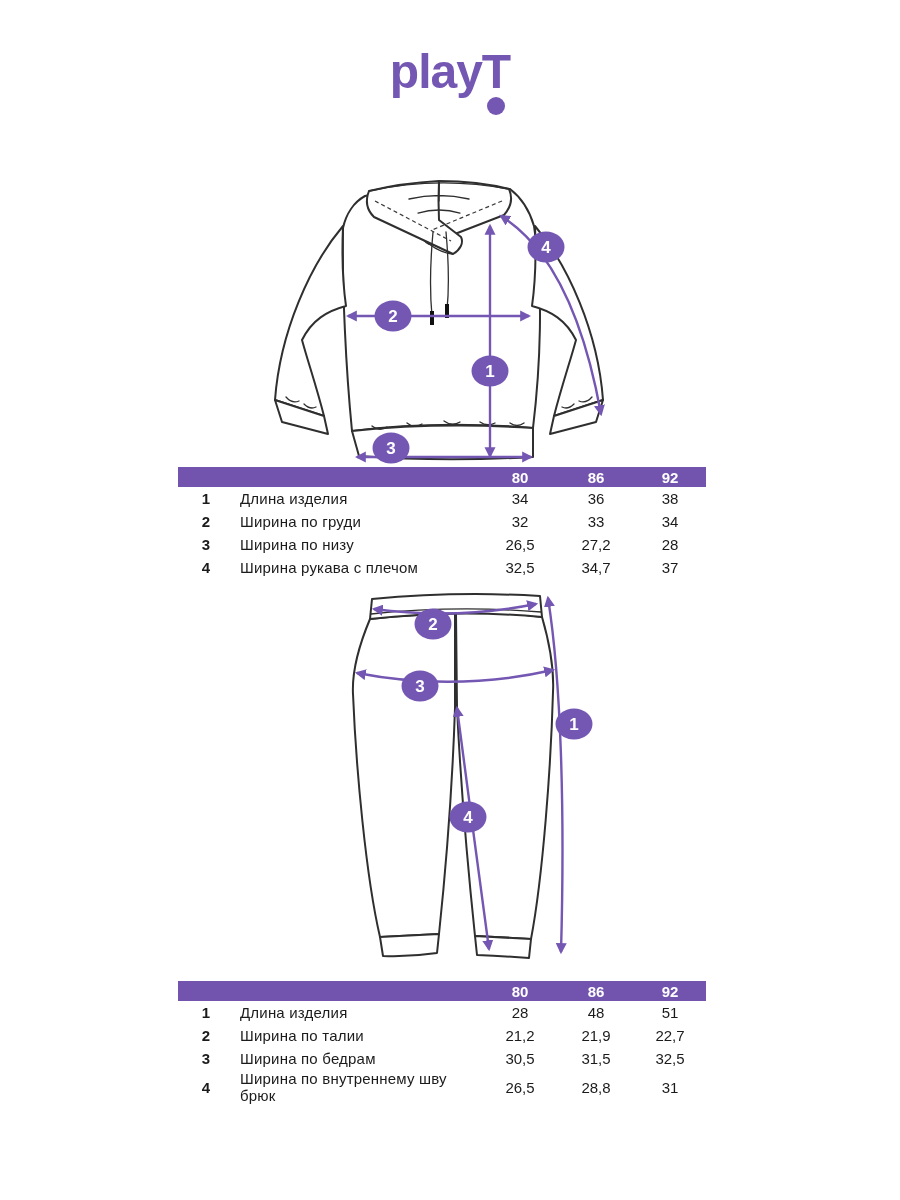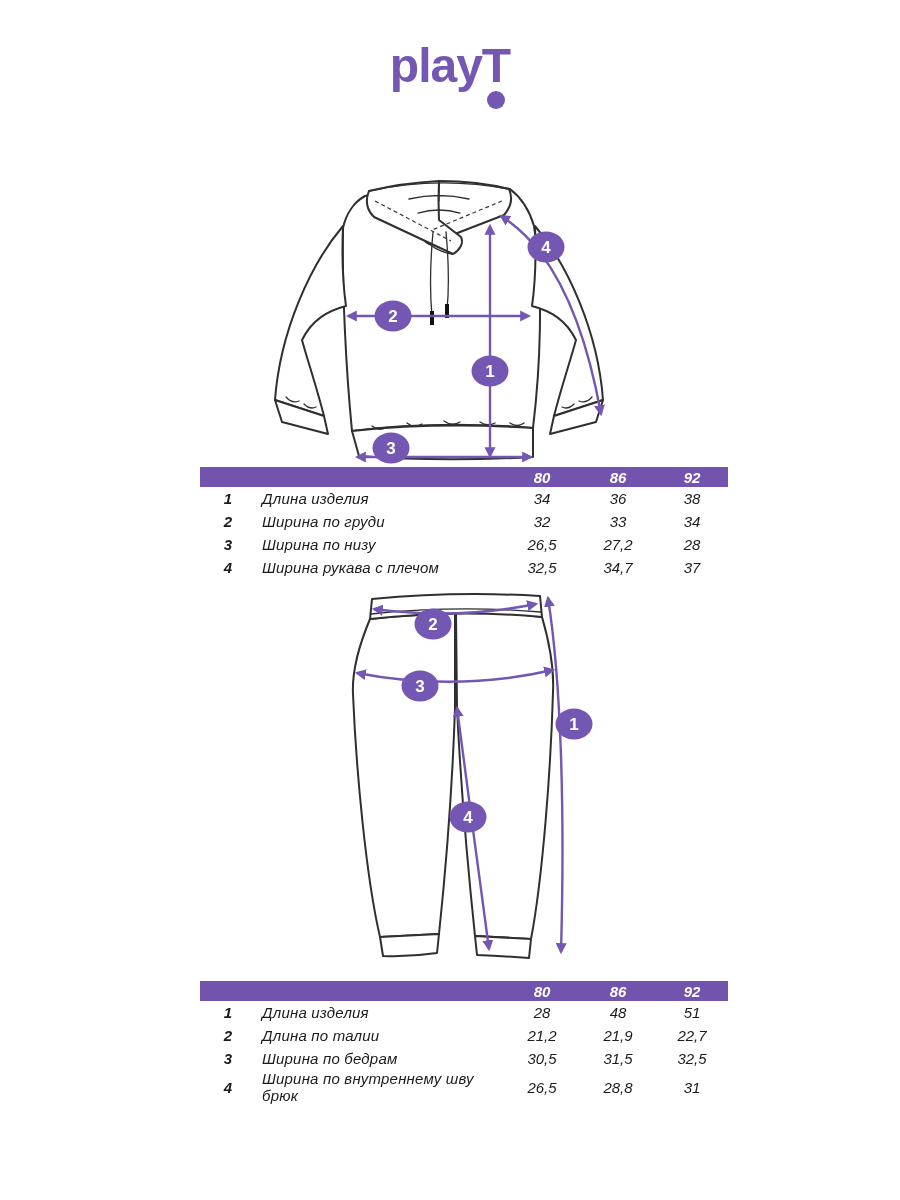--- a/index.html
+++ b/index.html
@@ -1,41 +1,41 @@
 <!DOCTYPE html>
 <html><head>
 <meta charset="utf-8">
 <style>
   html,body{margin:0;padding:0;background:#fff;}
   .page{position:relative;width:900px;height:1200px;background:#ffffff;overflow:hidden;
         font-family:"Liberation Sans",sans-serif;}
 
   
-  .logo-row{position:absolute;left:0;right:0;top:40px;height:84px;
+  .logo-row{position:absolute;left:0;right:0;top:46px;height:84px;
             display:flex;justify-content:center;align-items:flex-start;}
   .logo-text{font-family:"Liberation Sans",sans-serif;font-weight:bold;font-size:48px;
              color:#7456b3;letter-spacing:-1px;line-height:1.1;white-space:pre;}
   .logo-t-wrap{position:relative;display:inline-block;}
   .logo-dot{position:absolute;left:50%;transform:translateX(-50%);top:51px;
             width:18px;height:18px;border-radius:50%;background:#7456b3;}
 
   
   .figure{position:absolute;}
   .fig-hoodie{left:262px;top:170px;width:380px;height:300px;}
   .fig-pants{left:300px;top:590px;width:332px;height:390px;}
   .line-art{stroke:#2f2f2f;stroke-width:2;fill:#ffffff;stroke-linejoin:round;stroke-linecap:round;}
   .line-thin{stroke:#2f2f2f;stroke-width:1.3;fill:none;stroke-linecap:round;}
   .stitch{stroke:#3a3a3a;stroke-width:1.2;fill:none;stroke-dasharray:4 3;}
   .arrow{stroke:#7456b3;stroke-width:2.4;fill:none;}
   .dim-circle{fill:#7456b3;}
   .marker-label{font-family:"Liberation Sans",sans-serif;font-weight:bold;font-size:17px;fill:#ffffff;}
   .aglet{stroke:#111;stroke-width:4;stroke-linecap:butt;}
 
   
-  .size-table{position:absolute;left:200px;width:528px;font-style:italic;}
+  .size-table{position:absolute;left:178px;width:528px;}
   .st-header{display:grid;grid-template-columns:56px 248px 76px 76px 72px;
              background:#7254ae;height:20px;align-items:center;
              color:#ffffff;font-weight:bold;font-size:15px;}
   .st-row{display:grid;grid-template-columns:56px 248px 76px 76px 72px;
           height:23px;align-items:center;font-size:15px;color:#1b1b1b;}
   .cell-num{text-align:center;font-weight:bold;}
   .cell-label{padding-left:6px;letter-spacing:0.2px;}
   .cell-val{text-align:center;}
   .tbl-1{top:467px;}
   .tbl-2{top:981px;}
@@ -207,21 +207,21 @@
     </div>
     <div class="st-row">
       <div class="cell-num">1</div>
       <div class="cell-label">Длина изделия</div>
       <div class="cell-val">28</div>
       <div class="cell-val">48</div>
       <div class="cell-val">51</div>
     </div>
     <div class="st-row">
       <div class="cell-num">2</div>
-      <div class="cell-label">Длина по талии</div>
+      <div class="cell-label">Ширина по талии</div>
       <div class="cell-val">21,2</div>
       <div class="cell-val">21,9</div>
       <div class="cell-val">22,7</div>
     </div>
     <div class="st-row">
       <div class="cell-num">3</div>
       <div class="cell-label">Ширина по бедрам</div>
       <div class="cell-val">30,5</div>
       <div class="cell-val">31,5</div>
       <div class="cell-val">32,5</div>

